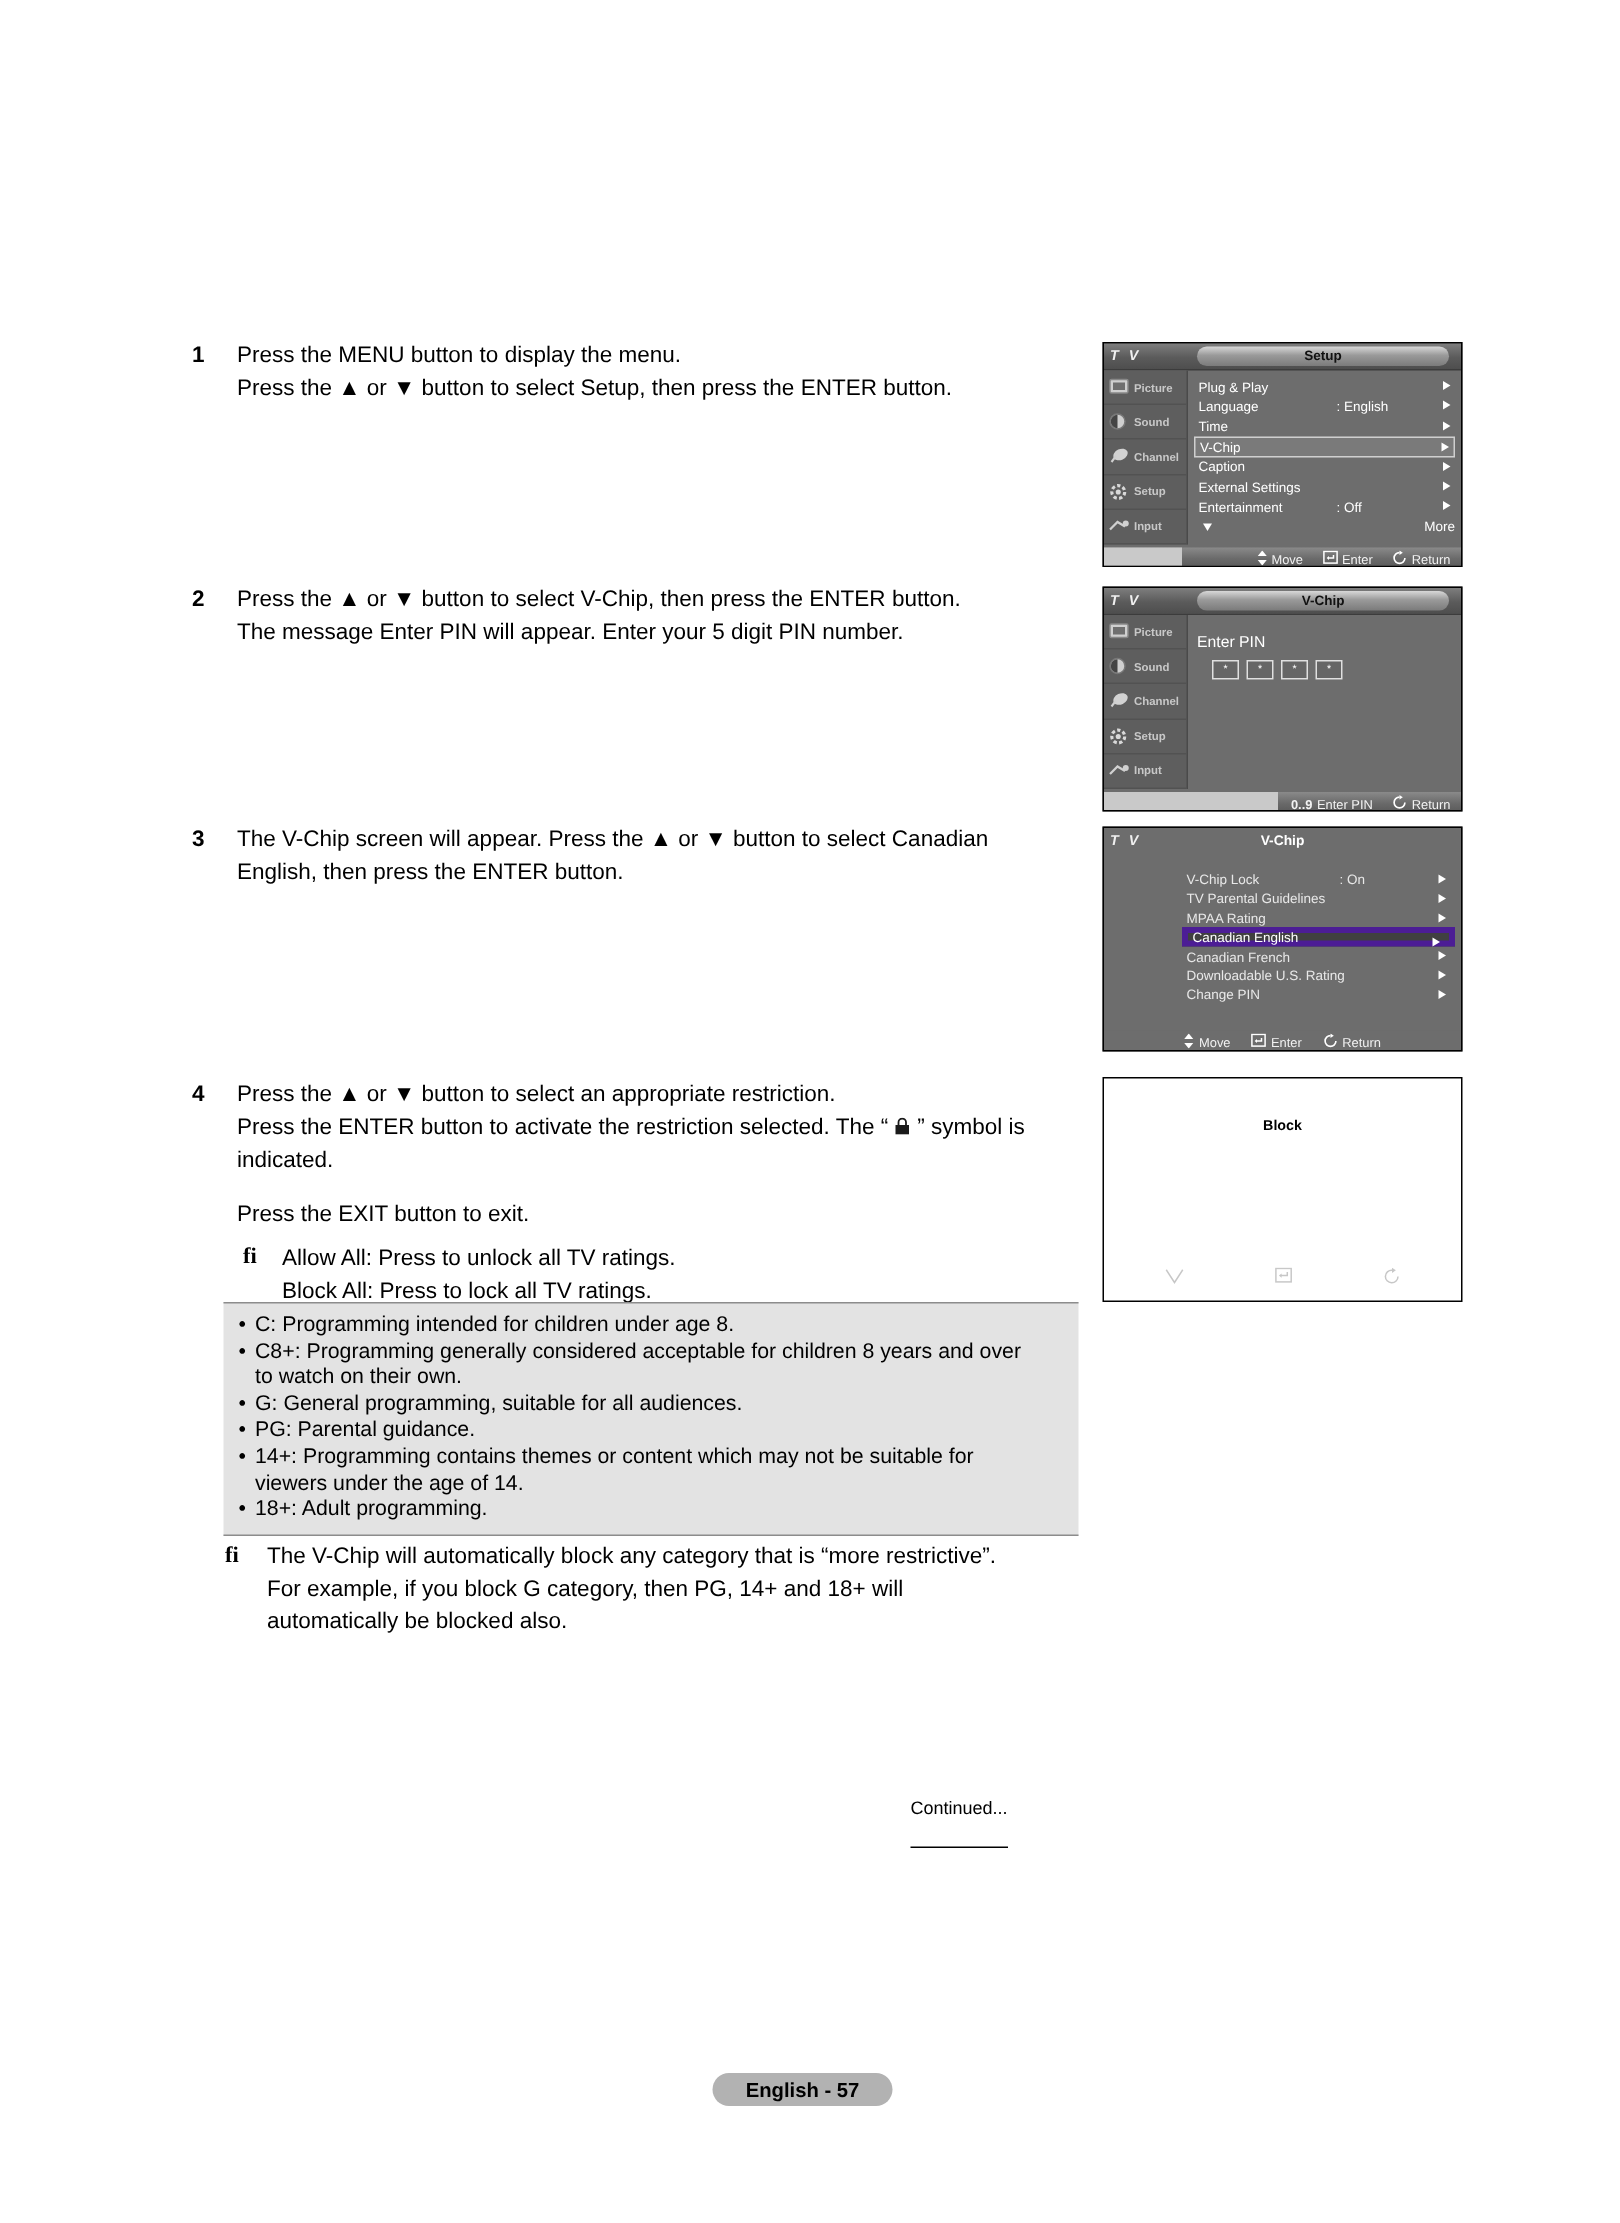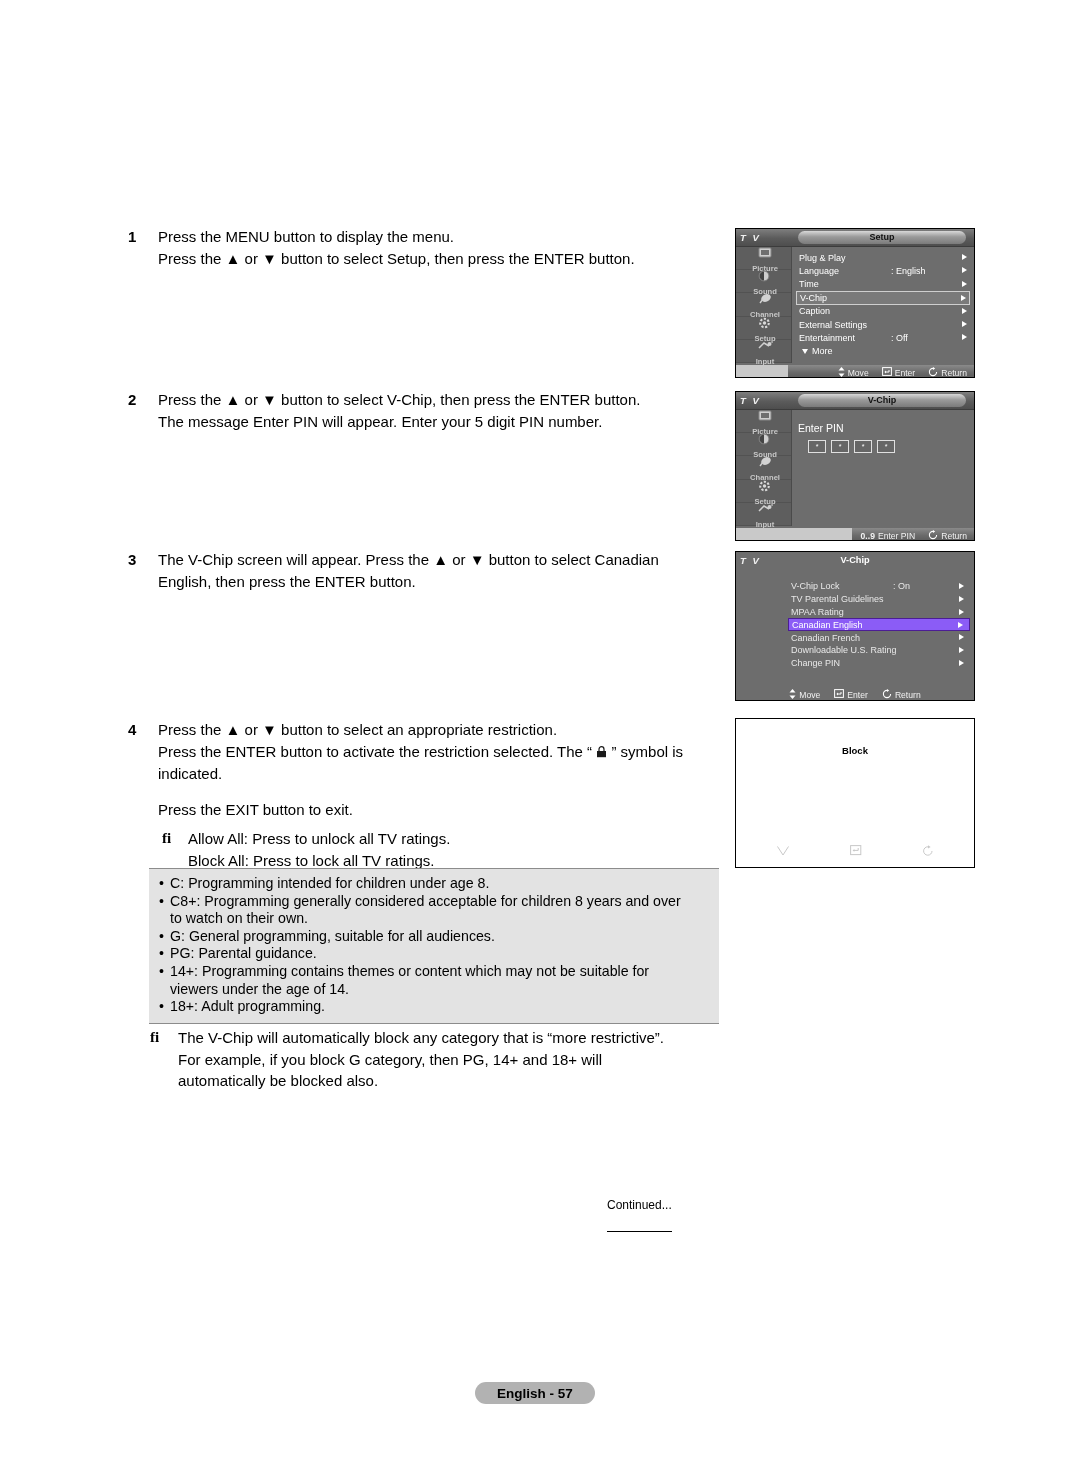--- a/index.html
+++ b/index.html
@@ -105,48 +105,48 @@
   }
 
   .osd-body{position:relative;height:133px;}
 
   .osd-side{
     position:absolute;left:0;top:0;width:55px;height:116px;
     background:#5e5e5e;border-right:1px solid #4a4a4a;
   }
   .osd-side .sideitem{
     height:23.2px;display:flex;align-items:center;gap:3px;padding-left:3px;
-    border-bottom:1px solid #525252;box-sizing:border-box;flex-direction:column;
+    border-bottom:1px solid #525252;box-sizing:border-box;
   }
   .osd-side .sideitem span{font-size:7.6px;color:#c8c8c8;font-weight:bold;}
   .ic{width:14px;height:12px;position:relative;flex:0 0 14px;}
   .ic svg{display:block;}
 
   .osd-list{position:absolute;left:60px;top:4px;right:4px;}
   .row{
     position:relative;height:13.4px;display:flex;align-items:center;
     font-size:9px;color:#ffffff;box-sizing:border-box;padding-left:3px;
   }
   .row .label{flex:0 0 auto;}
   .row .value{position:absolute;left:95px;}
   .row .arrow{position:absolute;right:3px;top:3px;}
   .row.sel{border:1px solid #cfcfcf;background:#7a7a7a;}
   .tri{width:0;height:0;border-left:5px solid #ffffff;border-top:3.5px solid transparent;border-bottom:3.5px solid transparent;}
-  .more-row{display:flex;align-items:center;gap:4px;font-size:9px;padding-left:6px;height:13px;}
+  .more-row{display:flex;align-items:center;gap:4px;font-size:9px;padding-left:6px;height:13px;justify-content:space-between;}
   .tri-down{width:0;height:0;border-top:5px solid #ffffff;border-left:3.5px solid transparent;border-right:3.5px solid transparent;}
 
   
   .osd-list3{position:absolute;left:52px;top:8px;right:4px;}
   .row3{
     position:relative;height:12.8px;display:flex;align-items:center;
     font-size:9px;color:#e8e8e8;box-sizing:border-box;padding-left:3px;
   }
   .row3 .value{position:absolute;left:105px;}
   .row3 .arrow{position:absolute;right:6px;top:3px;}
-  .row3.sel{border:1px solid #4c1d95;background:#8b5cf6;color:#fff;}
+  .row3.sel{border:4px solid #4c1d95;background:#404040;color:#fff;}
 
   
   .osd-bottom{
     position:absolute;left:0;right:0;bottom:0;height:15px;
     background:linear-gradient(to bottom,#8a8a8a 0%,#6a6a6a 50%,#565656 100%);
     display:flex;align-items:center;justify-content:flex-end;gap:13px;
     padding-right:7px;box-sizing:border-box;
   }
   .osd-bottom .bitem{display:flex;align-items:center;gap:3px;font-size:8.6px;color:#f2f2f2;}
   .bar-notch{

